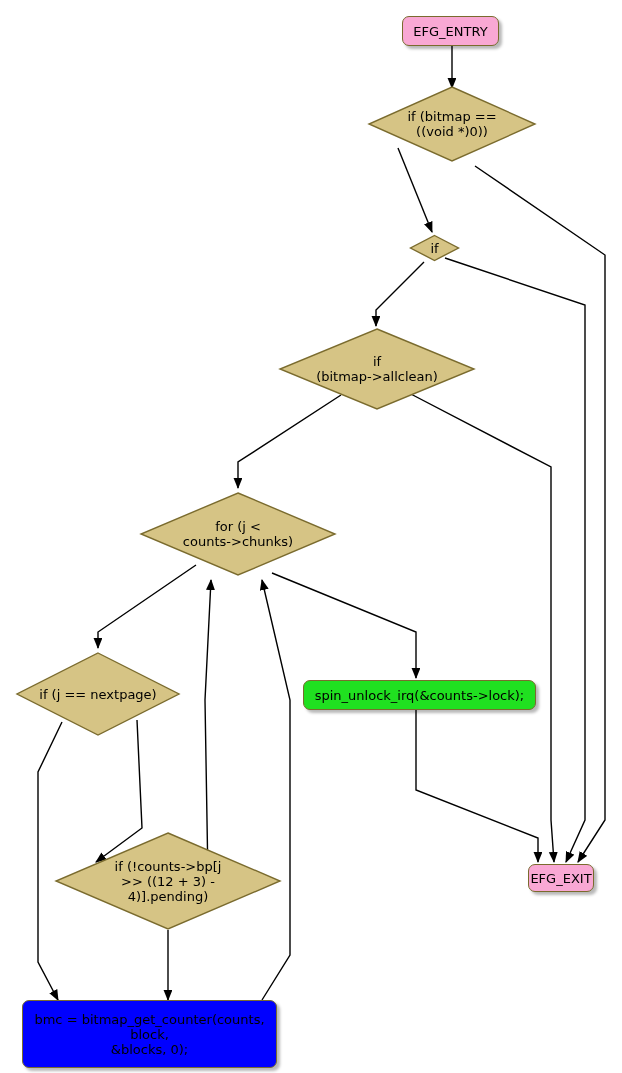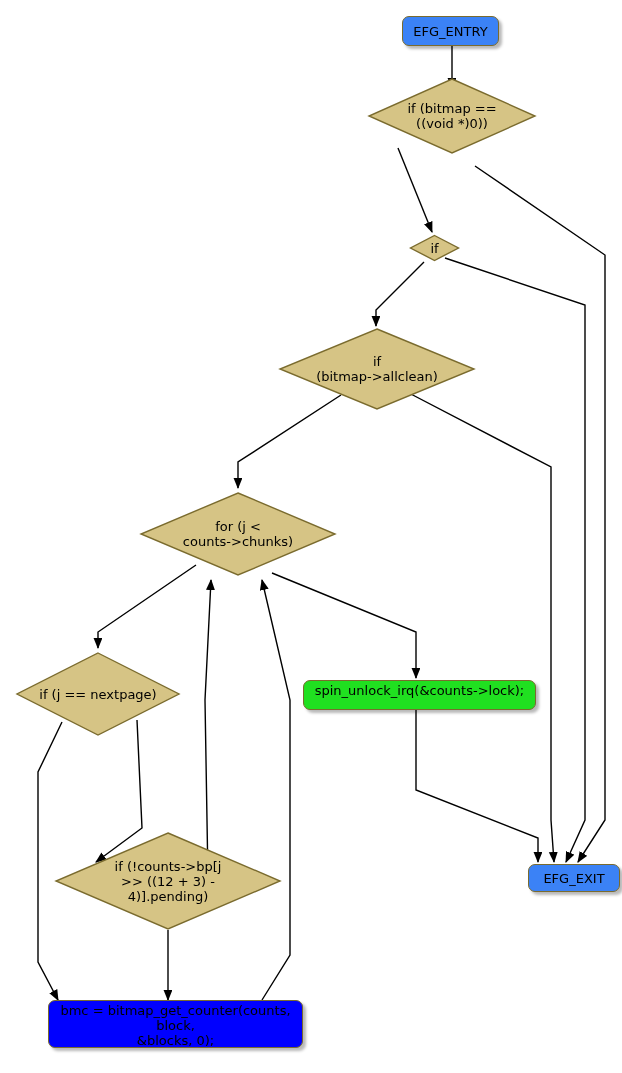--- a/index.html
+++ b/index.html
@@ -24,35 +24,36 @@
     height: 1073px;
   }
   .node {
     position: absolute;
     box-sizing: border-box;
   }
   
   .rrect {
     border: 1.4px solid #7A6B2E;
     border-radius: 7px;
-    background: #3b82f6;
+    background: #f9a8d4;
     box-shadow: 3px 3px 3px rgba(0,0,0,0.28);
     display: flex;
     align-items: center;
     justify-content: center;
     color: #000000;
     font-size: 13px;
     white-space: nowrap;
   }
   
   .act {
     border: 1.4px solid #7A6B2E;
     border-radius: 7px;
     box-shadow: 3px 3px 3px rgba(0,0,0,0.28);
     display: flex;
+    align-items: center;
     justify-content: center;
     text-align: center;
     color: #000000;
     font-size: 13px;
     line-height: 15px;
     padding: 2px 6px;
   }
   .act.green { background: #20E020; }
   .act.blue  { background: #0000FF; }
 
@@ -120,21 +121,21 @@
       <path d="M262,1000 L290,955 L290,700 L262,580"></path>
 
       <path d="M416,710 L416,790 L538,838 L538,862"></path>
     </g>
   </svg>
 
   <div class="node rrect" style="left:402px; top:16px; width:97px; height:30px;">
     <span>EFG_ENTRY</span>
   </div>
 
-  <div class="node diamond" style="left:366px; top:76px; width:172px; height:80px;align-items:center;">
+  <div class="node diamond" style="left:366px; top:84px; width:172px; height:80px;align-items:center;">
     <svg class="dshape" viewBox="0 0 172 80" preserveAspectRatio="none" xmlns="http://www.w3.org/2000/svg">
       <polygon points="86,3 169,40 86,77 3,40" fill="#D6C485" stroke="#7A6B2E" stroke-width="1.4"></polygon>
     </svg>
     <span class="dlabel">if (bitmap ==
 ((void *)0))</span>
   </div>
 
   <div class="node diamond" style="left:409px; top:234px; width:51px; height:28px;">
     <svg class="dshape" viewBox="0 0 51 28" preserveAspectRatio="none" xmlns="http://www.w3.org/2000/svg">
       <polygon points="25.5,1.5 49.5,14 25.5,26.5 1.5,14" fill="#D6C485" stroke="#7A6B2E" stroke-width="1.4"></polygon>
@@ -171,23 +172,23 @@
     </svg>
     <span class="dlabel">if (!counts-&gt;bp[j
 &gt;&gt; ((12 + 3) -
 4)].pending)</span>
   </div>
 
   <div class="node act green" style="left:303px; top:680px; width:233px; height:30px;">
     <span>spin_unlock_irq(&amp;counts-&gt;lock);</span>
   </div>
 
-  <div class="node act blue" style="left:48px; top:1000px; width:255px; height:48px;">
+  <div class="node act blue" style="left:22px; top:1000px; width:255px; height:68px;">
     <span style="white-space:pre-line;">bmc = bitmap_get_counter(counts,
 block,
 &amp;blocks, 0);</span>
   </div>
 
-  <div class="node rrect" style="left:528px; top:864px; width:92px; height:28px;">
+  <div class="node rrect" style="left:528px; top:864px; width:66px; height:28px;">
     <span>EFG_EXIT</span>
   </div>
 
 </div>
 
 </body></html>

